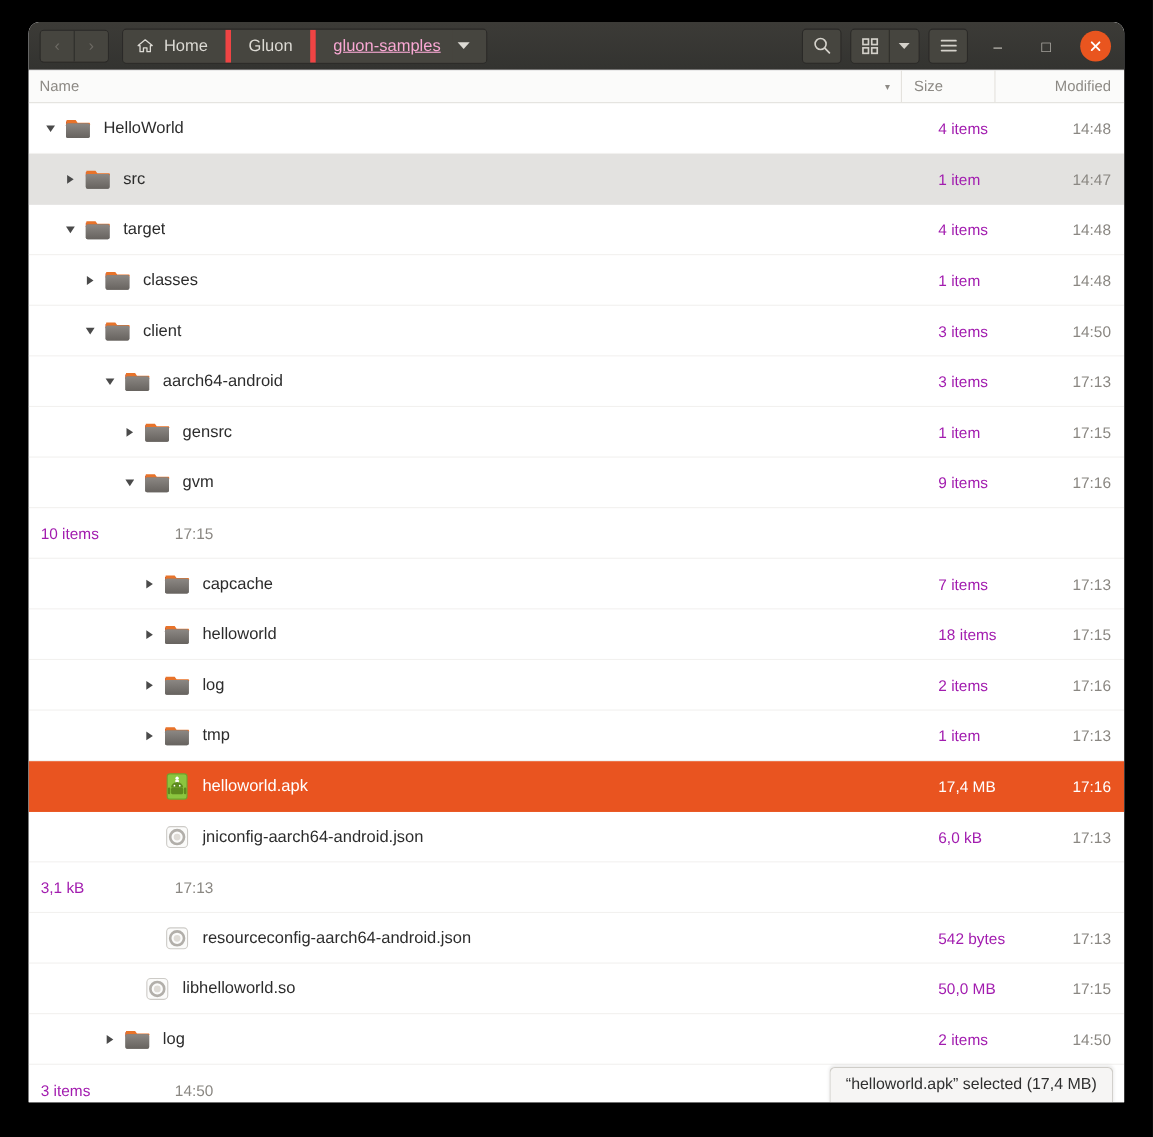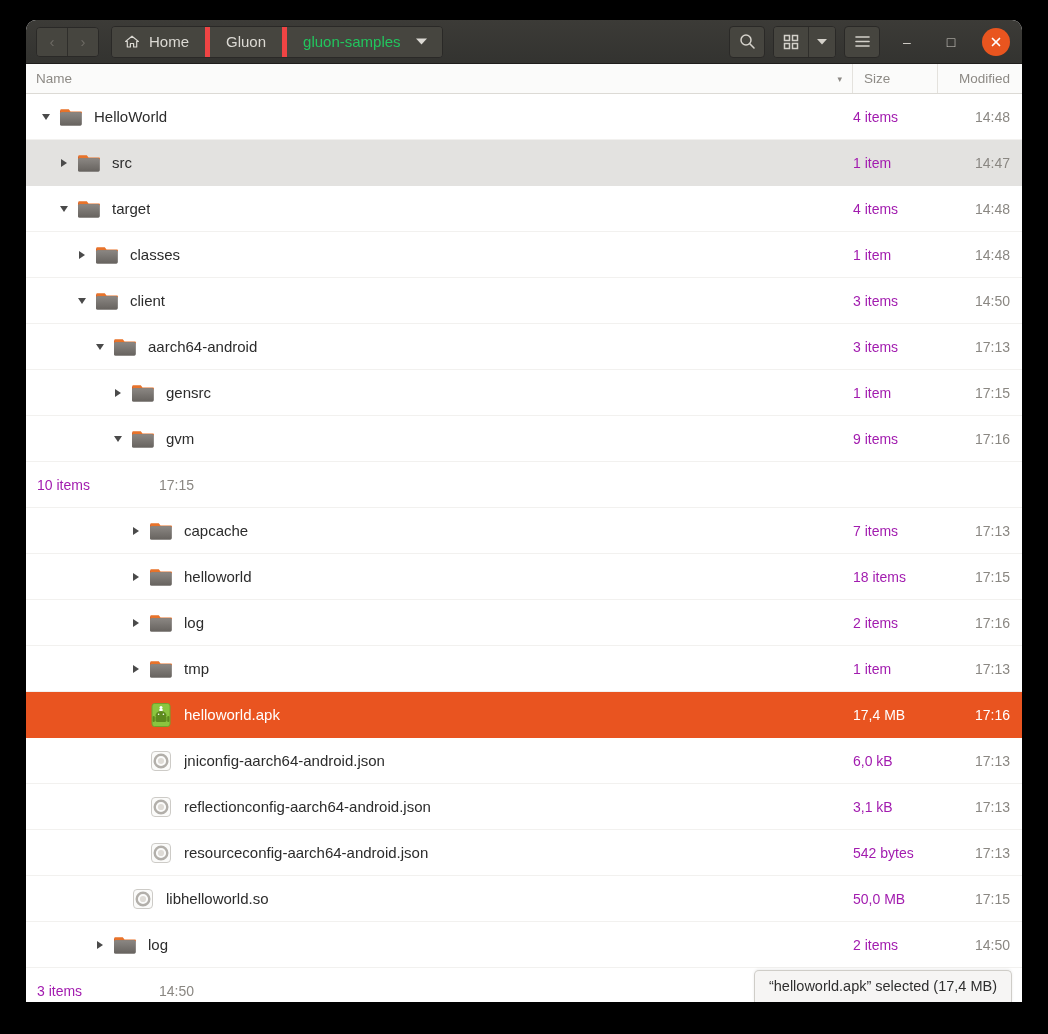--- a/index.html
+++ b/index.html
@@ -72,21 +72,21 @@
     align-items: center;
     padding: 0 16px;
     color: #dcdad4;
     font-size: 15px;
     background: #46453f;
     cursor: pointer;
     white-space: nowrap;
   }
   .crumb + .crumb { border-left: 5px solid #ef4444; }
   .crumb.home { padding-left: 12px; gap: 9px; }
-  .crumb.current { color: #22c55e; padding-right: 10px; }
+  .crumb.current { color: #f9a8d4; padding-right: 10px; text-decoration: underline; }
   .crumb-caret {
     display: flex;
     align-items: center;
     padding: 0 14px 0 4px;
     background: #46453f;
     cursor: pointer;
   }
 
   .spacer { flex: 1; }
 
@@ -177,21 +177,21 @@
     text-align: left;
     border-left: 1px solid #e4e2dd;
     padding-left: 11px;
     height: 100%;
     display: flex;
     align-items: center;
     cursor: pointer;
     box-sizing: border-box;
   }
   .ch-mod {
-    width: 85px;
+    width: 118px;
     border-left: 1px solid #e4e2dd;
     padding-right: 12px;
     height: 100%;
     display: flex;
     align-items: center;
     justify-content: flex-end;
     cursor: pointer;
     box-sizing: border-box;
   }
 
@@ -721,62 +721,50 @@
               <circle cx="12" cy="12" r="6.3" fill="none" stroke="#b2afaa" stroke-width="2.4"></circle>
               <circle cx="12" cy="12" r="3.1" fill="#dedbd6"></circle>
             </svg>
           </div>
           <div class="fname">jniconfig-aarch64-android.json</div>
         </div>
         <div class="cell-size">6,0 kB</div>
         <div class="cell-mod">17:13</div>
       </div>
       <div class="row">
+        <div class="cell-size">3,1 kB</div>
+        <div class="cell-mod">17:13</div>
+      </div>
+      <div class="row">
         <div class="cell-name">
           <div style="width:100px;flex:0 0 100px;"></div>
           <div class="expander"></div>
           <div class="ico">
             <svg width="24" height="24" viewBox="0 0 24 24">
               <rect x="2.5" y="2.5" width="19" height="19" rx="3.5" fill="#fbfbfa" stroke="#cdcbc7" stroke-width="1"></rect>
               <circle cx="12" cy="12" r="6.3" fill="none" stroke="#b2afaa" stroke-width="2.4"></circle>
               <circle cx="12" cy="12" r="3.1" fill="#dedbd6"></circle>
             </svg>
           </div>
-          <div class="fname">reflectionconfig-aarch64-android.json</div>
-        </div>
-        <div class="cell-size">3,1 kB</div>
+          <div class="fname">resourceconfig-aarch64-android.json</div>
+        </div>
+        <div class="cell-size">542 bytes</div>
         <div class="cell-mod">17:13</div>
       </div>
       <div class="row">
         <div class="cell-name">
-          <div style="width:100px;flex:0 0 100px;"></div>
+          <div style="width:82px;flex:0 0 82px;"></div>
           <div class="expander"></div>
           <div class="ico">
             <svg width="24" height="24" viewBox="0 0 24 24">
               <rect x="2.5" y="2.5" width="19" height="19" rx="3.5" fill="#fbfbfa" stroke="#cdcbc7" stroke-width="1"></rect>
               <circle cx="12" cy="12" r="6.3" fill="none" stroke="#b2afaa" stroke-width="2.4"></circle>
               <circle cx="12" cy="12" r="3.1" fill="#dedbd6"></circle>
             </svg>
           </div>
-          <div class="fname">resourceconfig-aarch64-android.json</div>
-        </div>
-        <div class="cell-size">542 bytes</div>
-        <div class="cell-mod">17:13</div>
-      </div>
-      <div class="row">
-        <div class="cell-name">
-          <div style="width:82px;flex:0 0 82px;"></div>
-          <div class="expander"></div>
-          <div class="ico">
-            <svg width="24" height="24" viewBox="0 0 24 24">
-              <rect x="2.5" y="2.5" width="19" height="19" rx="3.5" fill="#fbfbfa" stroke="#cdcbc7" stroke-width="1"></rect>
-              <circle cx="12" cy="12" r="6.3" fill="none" stroke="#b2afaa" stroke-width="2.4"></circle>
-              <circle cx="12" cy="12" r="3.1" fill="#dedbd6"></circle>
-            </svg>
-          </div>
           <div class="fname">libhelloworld.so</div>
         </div>
         <div class="cell-size">50,0 MB</div>
         <div class="cell-mod">17:15</div>
       </div>
       <div class="row">
         <div class="cell-name">
           <div style="width:64px;flex:0 0 64px;"></div>
           <div class="expander">
             <span class="tri tri-right"></span>

